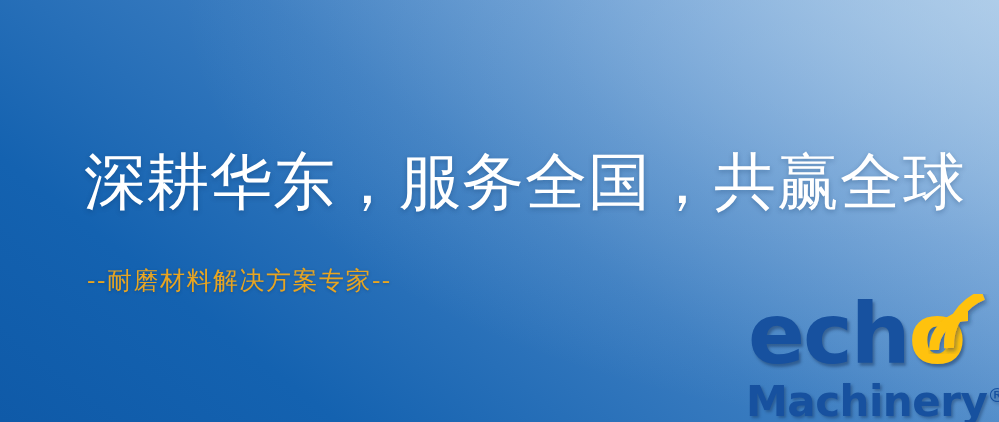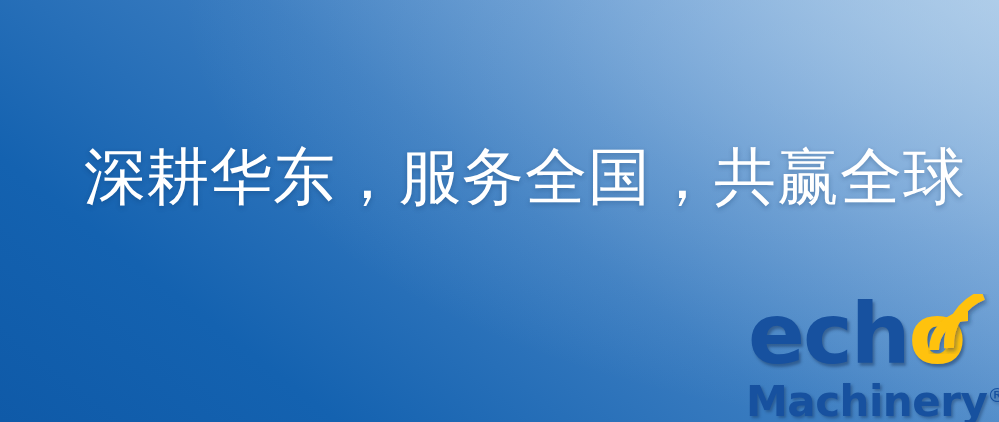--- a/index.html
+++ b/index.html
@@ -24,21 +24,21 @@
     position: absolute;
     inset: 0;
     background: radial-gradient(120% 150% at 100% 0%, rgba(190,215,238,0.55) 0%, rgba(190,215,238,0.18) 38%, rgba(190,215,238,0) 68%);
     pointer-events: none;
   }
 
   .headline {
     position: absolute;
     left: 84px;
     top: 151px;
-    font-family: Liberation Mono, monospace;
+    font-family: Liberation Serif, serif;
     font-size: 62px;
     line-height: 1;
     letter-spacing: 1px;
     color: #ffffff;
     white-space: nowrap;
     text-shadow: 0 2px 5px rgba(10,45,90,0.30);
   }
 
   .subtitle {
     position: absolute;
@@ -111,20 +111,21 @@
 </style>
 </head>
 <body>
 
 <div id="banner">
 
   <div class="wash"></div>
 
   <div class="headline">深耕华东，服务全国，共赢全球</div>
 
+  <div class="subtitle">--耐磨材料解决方案专家--</div>
 
   <div class="logo">
 
     <div class="logo-wordmark"><span>ech</span><span class="o-gold">o</span></div>
 
     <svg class="logo-arcs" viewBox="0 0 64 60">
       <defs>
         <filter id="arcshadow" x="-40%" y="-40%" width="200%" height="200%">
           <feDropShadow dx="2" dy="3" stdDeviation="2" flood-color="#12345a" flood-opacity="0.45"></feDropShadow>
         </filter>

